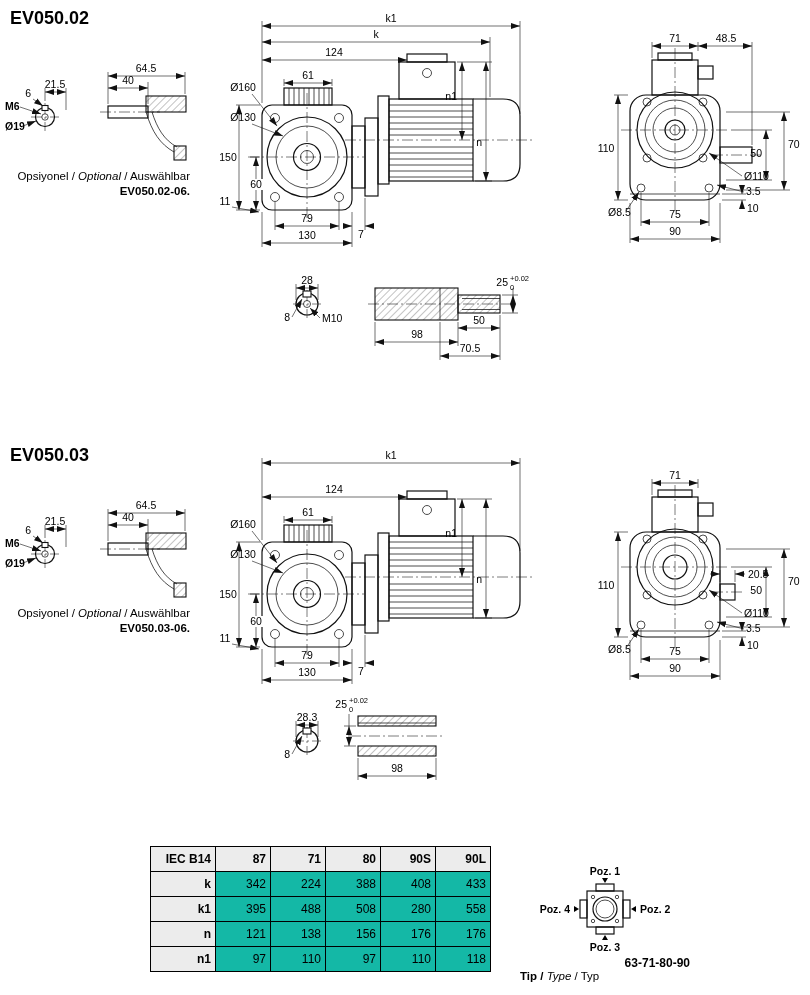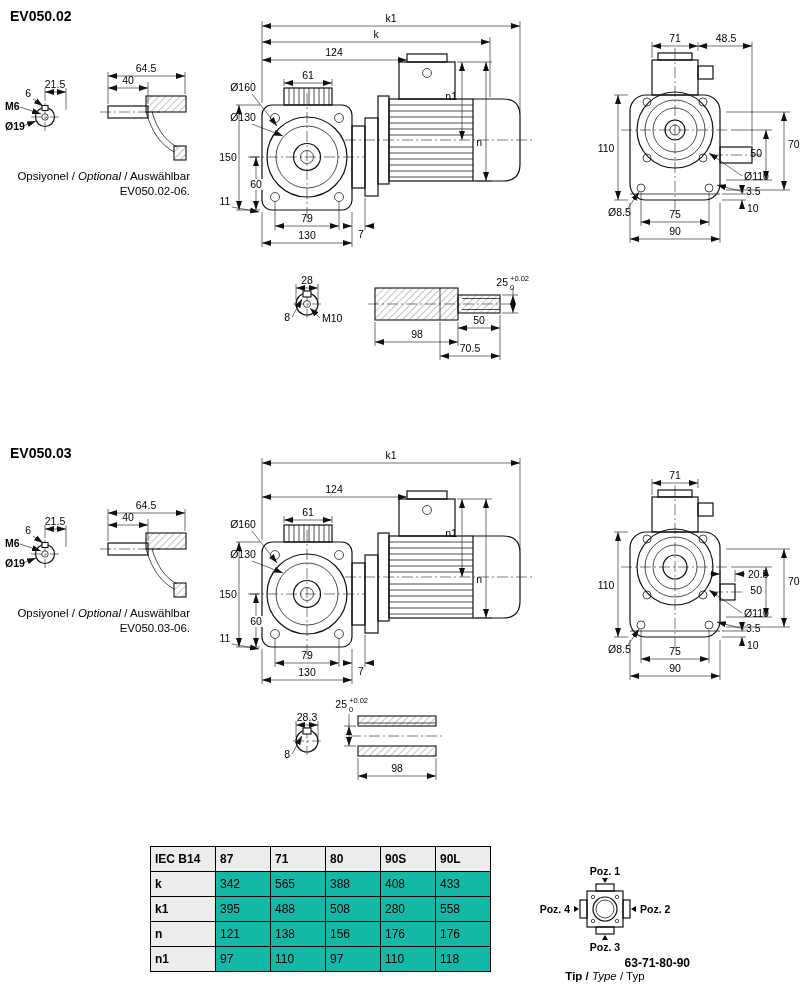--- a/index.html
+++ b/index.html
@@ -1,41 +1,41 @@
 <!DOCTYPE html>
 <html><head>
 <meta charset="utf-8">
 <style>
   html,body{margin:0;padding:0;background:#fff}
   #page{position:relative;width:810px;height:995px;background:#fff;font-family:"Liberation Sans",sans-serif;color:#000;overflow:hidden}
   .abs{position:absolute}
-  .sec-title{font-size:14px;font-weight:bold}
+  .sec-title{font-size:18px;font-weight:bold}
   .note{font-size:11.5px;text-align:right;line-height:1.3}
-  .note .model{font-weight:normal}
+  .note .model{font-weight:bold}
   svg .ol{fill:none;stroke:#111;stroke-width:1.2}
   svg .olw{fill:#fff;stroke:#111;stroke-width:1.1}
   svg .ol2{fill:none;stroke:#111;stroke-width:0.75}
   svg .th{fill:none;stroke:#111;stroke-width:0.6}
   svg .cl{fill:none;stroke:#111;stroke-width:0.55;stroke-dasharray:11 3 2 3}
   svg .hat{fill:url(#hatch);stroke:#111;stroke-width:1.1}
   svg .dim{marker-start:url(#ar);marker-end:url(#ar)}
   svg .ae{marker-end:url(#ar)}
   svg text{fill:#000}
   svg .d{font:10.5px "Liberation Sans",sans-serif}
   svg .db{font:bold 10.5px "Liberation Sans",sans-serif}
   svg .ds{font:7.5px "Liberation Sans",sans-serif}
   svg .tri{fill:#000;stroke:none}
   #dim-table{border-collapse:collapse;font-size:12px}
-  #dim-table th,#dim-table td{border:1.2px solid #000;text-align:left;height:24px;padding:0 4px}
+  #dim-table th,#dim-table td{border:1.2px solid #000;text-align:right;height:24px;padding:0 4px}
   #dim-table th{background:#ececec;font-weight:bold;width:46px}
   #dim-table th.c0{width:56px}
   #dim-table td{width:46px;background:#14b8a6}
   .term-title{font-size:12px}
   .model-line{font-weight:bold;font-size:12px;text-align:right}
-  .tip-line{font-size:11.5px;text-align:center}
+  .tip-line{font-size:11.5px;}
 </style>
 </head>
 <body>
 
 <div id="page">
 
   <div class="abs sec-title" style="left:10px;top:8px">EV050.02</div>
   <div class="abs sec-title" style="left:10px;top:445px">EV050.03</div>
 
   <div class="abs note" style="left:8px;top:169px;width:182px">
@@ -460,21 +460,21 @@
       <th class="c0">IEC B14</th>
       <th>87</th>
       <th>71</th>
       <th>80</th>
       <th>90S</th>
       <th>90L</th>
     </tr>
     <tr>
       <th class="c0">k</th>
       <td>342</td>
-      <td>565</td>
+      <td>224</td>
       <td>388</td>
       <td>408</td>
       <td>433</td>
     </tr>
     <tr>
       <th class="c0">k1</th>
       <td>395</td>
       <td>488</td>
       <td>508</td>
       <td>280</td>

